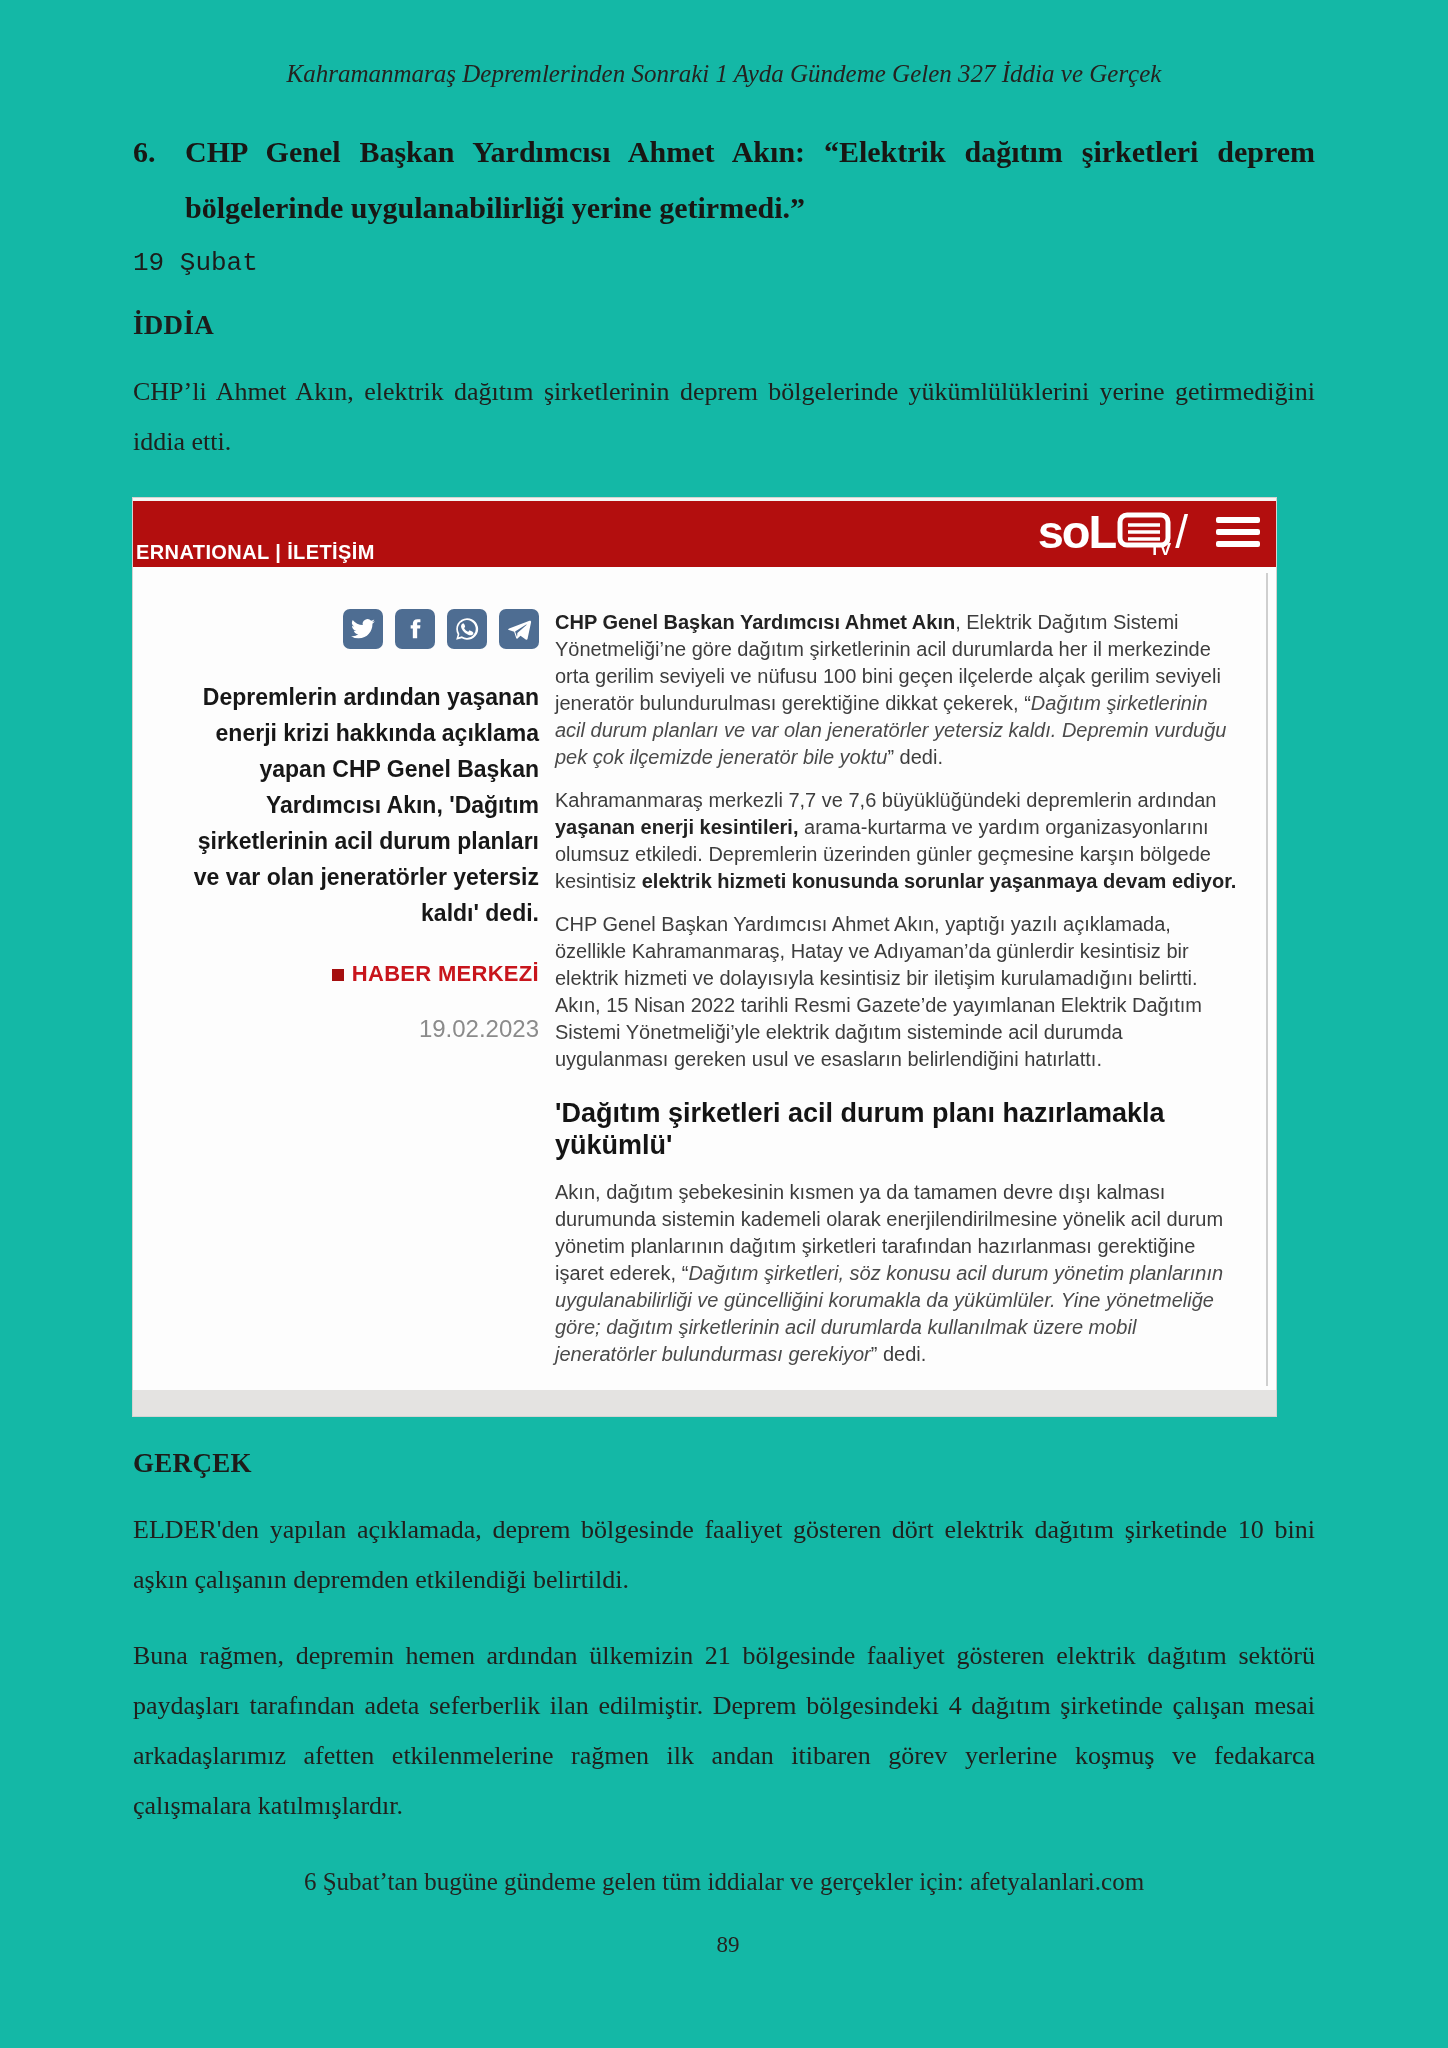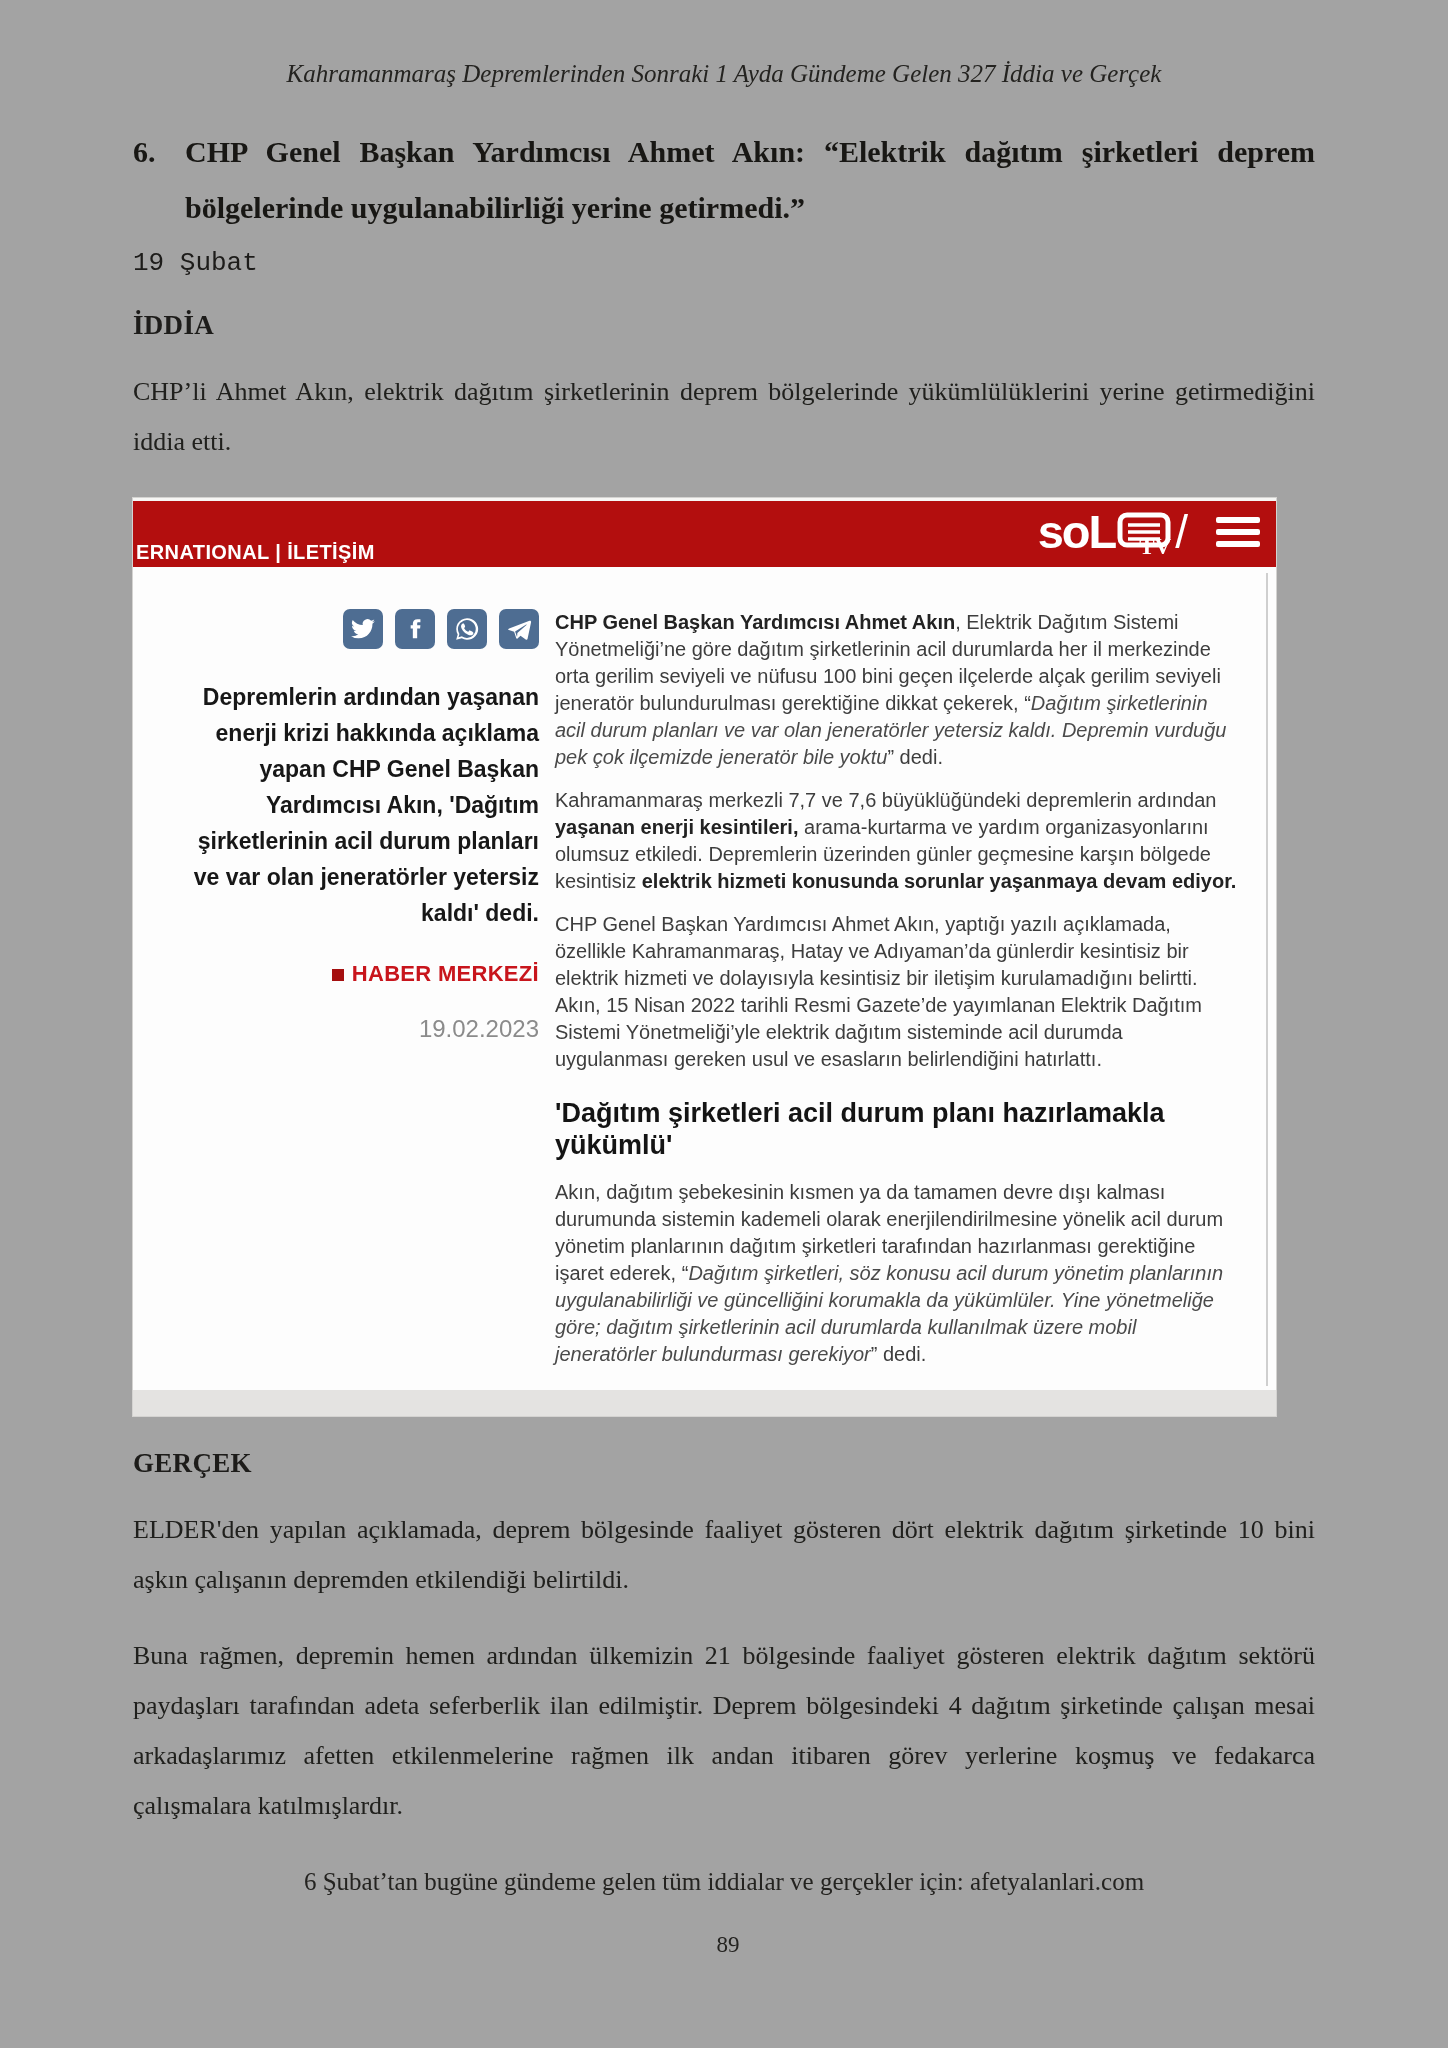--- a/index.html
+++ b/index.html
@@ -1,18 +1,18 @@
 <!DOCTYPE html>
 <html><head>
 <meta charset="utf-8">
 <style>
   html,body{margin:0;padding:0;background:#dcdcda;}
   .page{
     position:relative;width:1448px;height:2048px;margin:0 auto;
-    background:#a3a3a3;color:#1d1c1a;overflow:hidden;
+    background:#14b8a6;color:#1d1c1a;overflow:hidden;
     font-family:"Liberation Serif", serif;
   }
   .content{padding:58px 133px 0 133px;}
   .running-header{
     text-align:center;font-style:italic;font-size:25px;color:#242320;
     padding-top:2px;
   }
   .claim-heading{
     position:relative;margin-top:36px;padding-left:52px;
     font-weight:bold;font-size:30px;line-height:1.86;text-align:justify;
@@ -39,21 +39,21 @@
   }
   .logo{position:absolute;right:88px;top:9px;display:flex;align-items:flex-start;color:#fff;}
   .logo-sol{
     font-family:Liberation Sans, sans-serif;font-weight:800;font-size:47px;
     line-height:44px;letter-spacing:-2px;
   }
   .logo-tvbox{position:relative;width:56px;height:48px;margin-left:2px;}
   .logo-tvbox svg{position:absolute;left:0;top:2px;}
   .tv-label{
     position:absolute;right:2px;bottom:-2px;
-    font-family:Liberation Serif, serif;font-weight:800;font-size:23px;
+    font-family:Liberation Sans, sans-serif;font-weight:800;font-size:17px;
   }
   .logo-slash{
     font-family:"Liberation Sans", sans-serif;font-weight:400;font-size:46px;
     line-height:44px;margin-left:2px;
   }
   .hamburger{position:absolute;right:16px;top:16px;width:44px;cursor:pointer;}
   .hamburger i{display:block;height:6px;background:#fff;border-radius:2px;margin-bottom:6px;}
   .shot-body{display:flex;padding:42px 36px 0 34px;gap:16px;
     font-family:"Liberation Sans", sans-serif;}
   .shot-left{width:372px;flex:none;text-align:right;}

